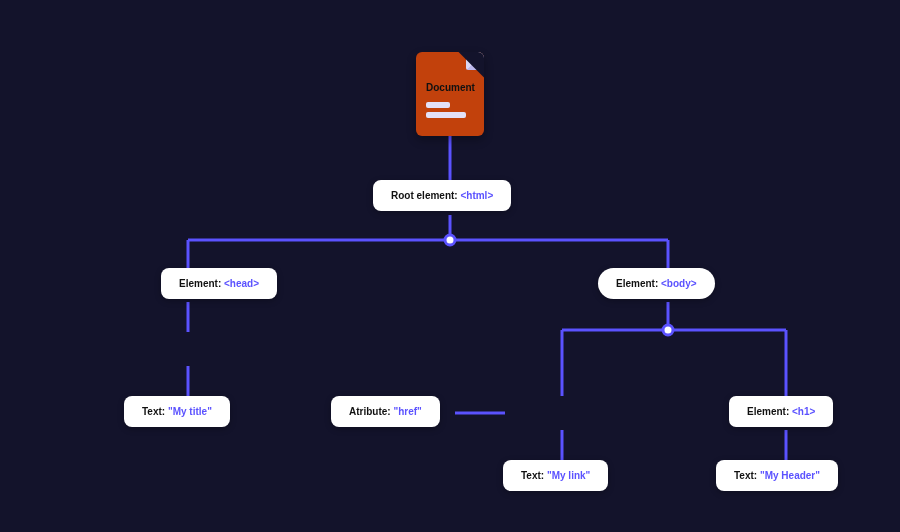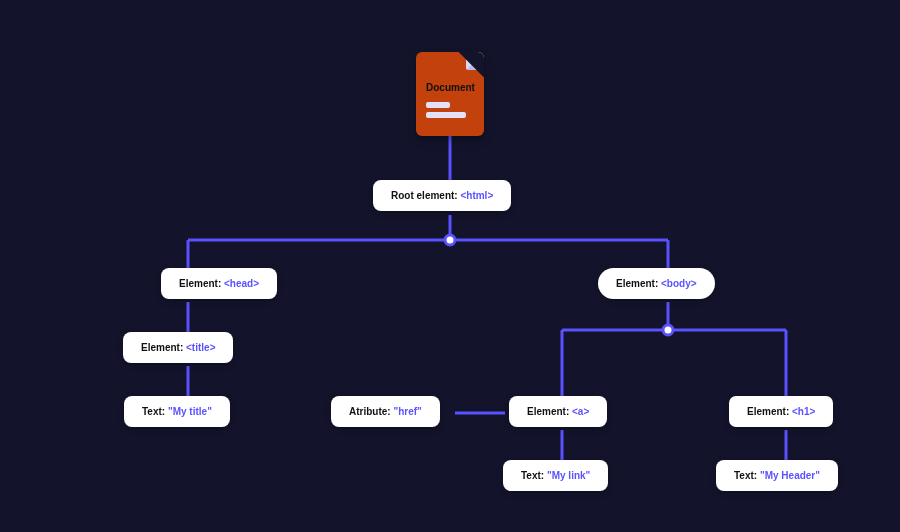--- a/index.html
+++ b/index.html
@@ -125,39 +125,33 @@
   </div>
 
   <div class="node" style="left:373px; top:180px;">
     <span>Root element: </span><span class="tag">&lt;html&gt;</span>
   </div>
 
   <div class="node" style="left:118px; top:268px;margin-left:43px;">
     <span>Element: </span><span class="tag">&lt;head&gt;</span>
   </div>
 
-  <div class="node" style="left:123px; top:332px;">
-    <span>Element: </span><span class="tag">&lt;title&gt;</span>
-  </div>
 
   <div class="node" style="left:124px; top:396px;">
     <span>Text: </span><span class="val">"My title"</span>
   </div>
 
   <div class="node" style="left:598px; top:268px;border-radius:16px;">
     <span>Element: </span><span class="tag">&lt;body&gt;</span>
   </div>
 
   <div class="node" style="left:331px; top:396px;">
     <span>Atribute: </span><span class="val">"href"</span>
   </div>
 
-  <div class="node" style="left:509px; top:396px;">
-    <span>Element: </span><span class="tag">&lt;a&gt;</span>
-  </div>
 
   <div class="node" style="left:729px; top:396px;border-radius:7px;">
     <span>Element: </span><span class="tag">&lt;h1&gt;</span>
   </div>
 
   <div class="node" style="left:503px; top:460px;">
     <span>Text: </span><span class="val">"My link"</span>
   </div>
 
   <div class="node" style="left:716px; top:460px;">

